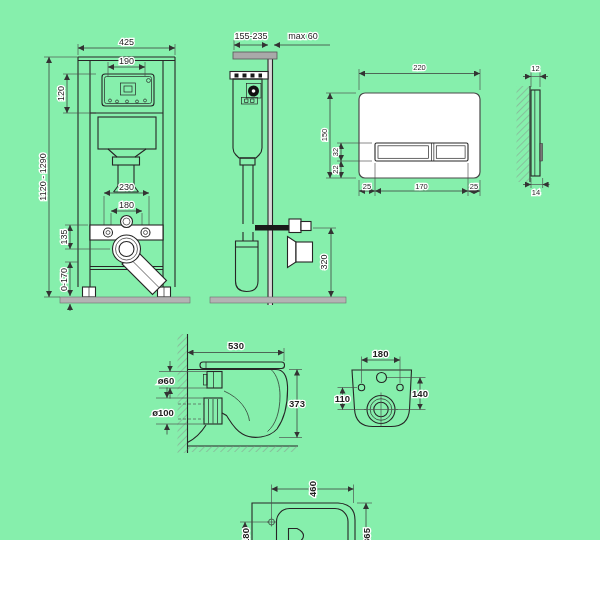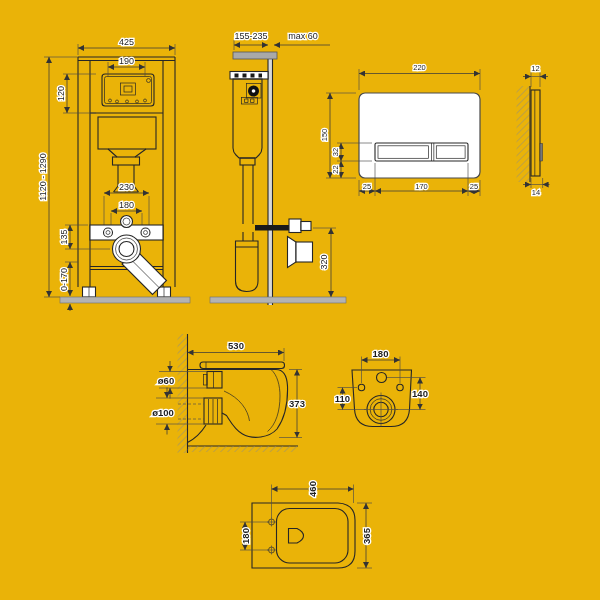--- a/index.html
+++ b/index.html
@@ -1,16 +1,16 @@
 <!DOCTYPE html>
 <html><head>
 <meta charset="utf-8">
 <style>
   html,body{margin:0;padding:0;background:#fff}
-  #canvas{position:relative;width:600px;height:600px;background:#eab308;overflow:hidden}
+  #canvas{position:relative;width:600px;height:540px;background:#86efac;overflow:hidden}
   svg text{font-family:"Liberation Sans",sans-serif;fill:#1f1f1f;stroke:#ffffff;stroke-width:2.6px;paint-order:stroke;text-anchor:middle}
   .t{font-size:9px}
   .t8{font-size:7.5px}
   .tb{font-size:9.5px;font-weight:bold}
   .o{fill:none;stroke:#262626;stroke-width:1.1}
   .o2{fill:none;stroke:#262626;stroke-width:0.7}
   .w{fill:#ffffff;stroke:#262626;stroke-width:1.1}
   .x{fill:none;stroke:#4a4a4a;stroke-width:0.65}
   .d{fill:none;stroke:#3a3a3a;stroke-width:0.75;marker-start:url(#ar);marker-end:url(#ar)}
   .de{fill:none;stroke:#3a3a3a;stroke-width:0.75;marker-end:url(#ar)}

